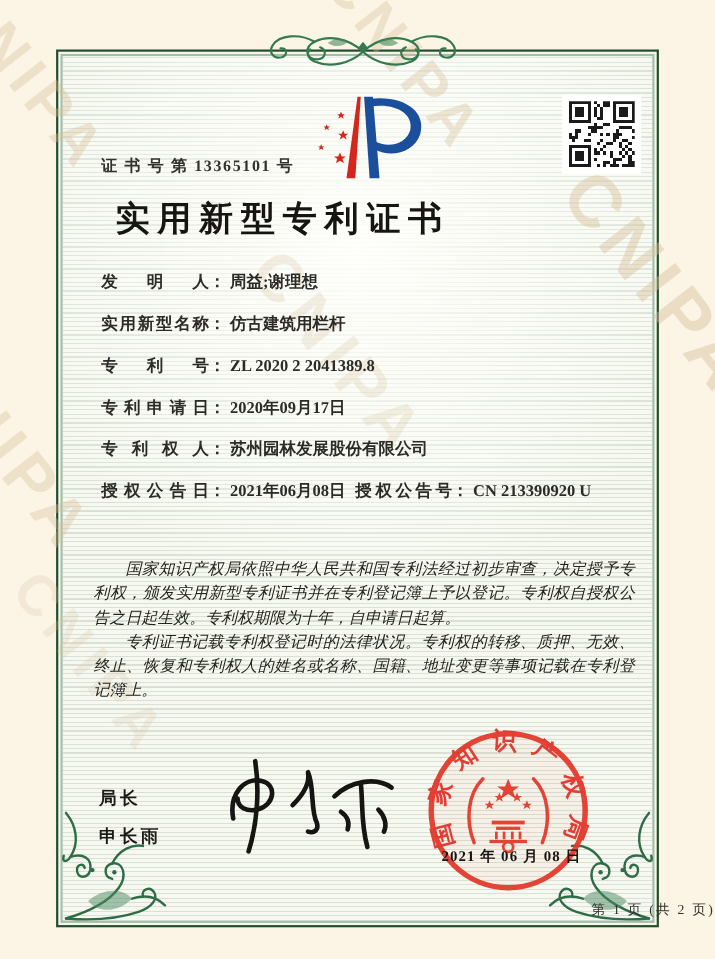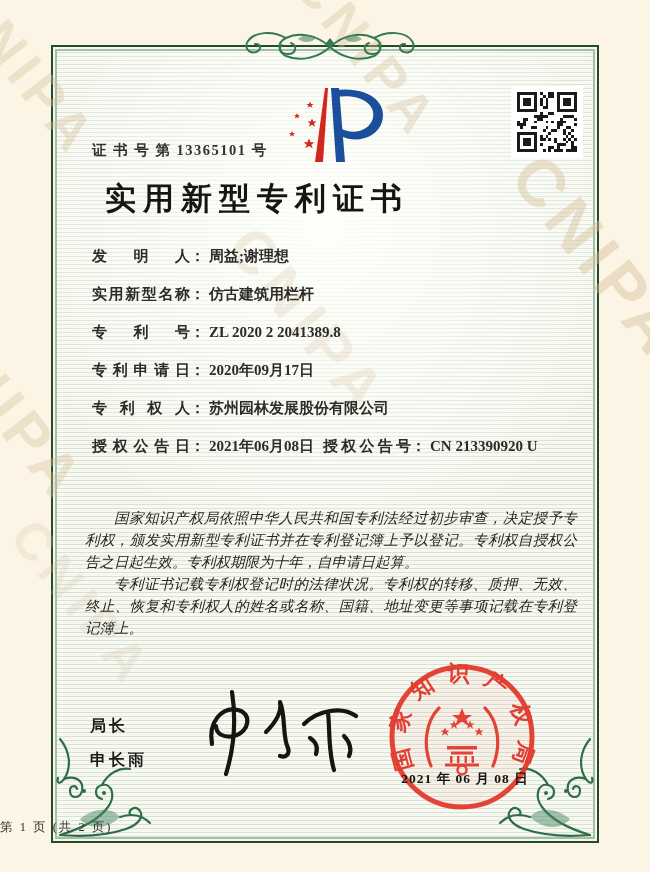--- a/index.html
+++ b/index.html
@@ -61,21 +61,21 @@
   .signer{position:absolute;left:90px;top:716px;
           font-family:Liberation Mono, monospace;
           font-weight:700;font-size:16px;letter-spacing:3px;color:#1d1b18;}
   .signer div{margin-bottom:13px;}
   .signature{position:absolute;left:196px;top:686px;}
 
   .seal{position:absolute;left:387px;top:662px;mix-blend-mode:multiply;opacity:0.93;}
   .seal-date{position:absolute;left:390px;top:770px;width:150px;text-align:center;
              font-size:13.5px;font-weight:700;letter-spacing:1px;color:#161410;z-index:6;}
 
-  .footer{position:absolute;left:0;right:0;top:819px;text-align:left;
+  .footer{position:absolute;left:0;right:0;top:819px;text-align:right;
           font-size:12.5px;color:#33312c;letter-spacing:2px;}
 
   svg{display:block;}
 </style>
 </head>
 <body>
 
 <div class="paper">
 
   <span class="wm wm1">CNIPA</span>

